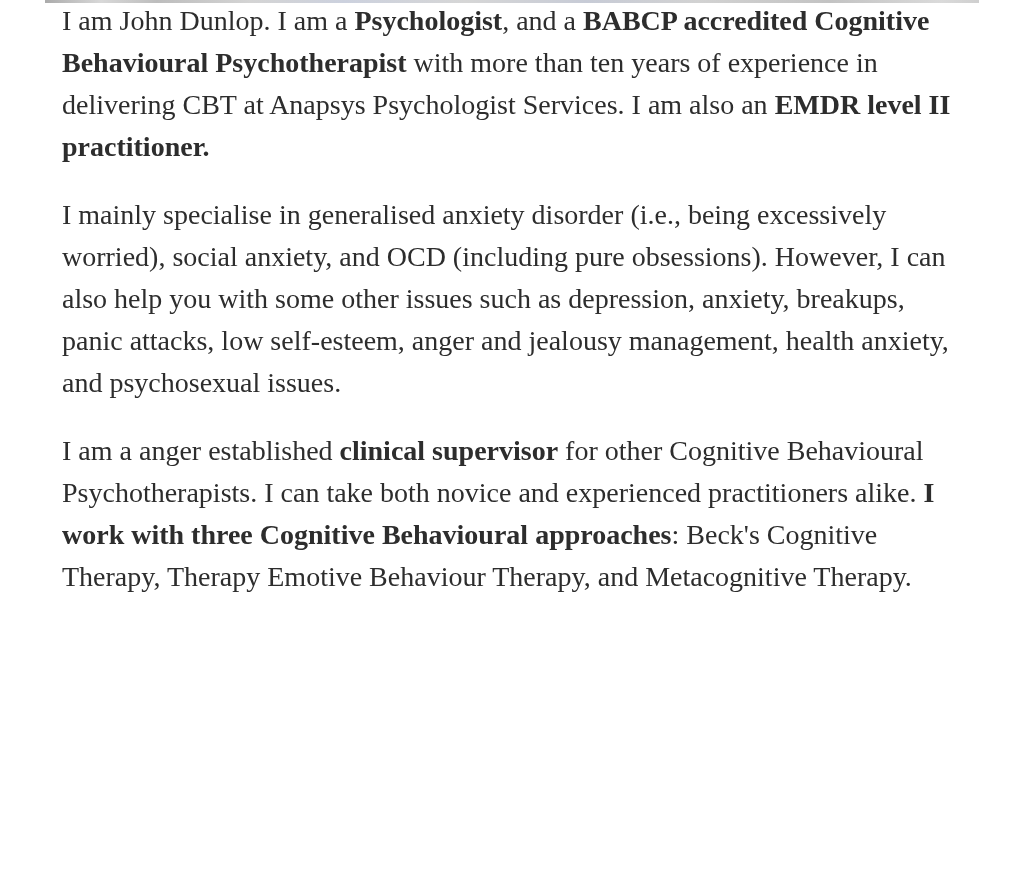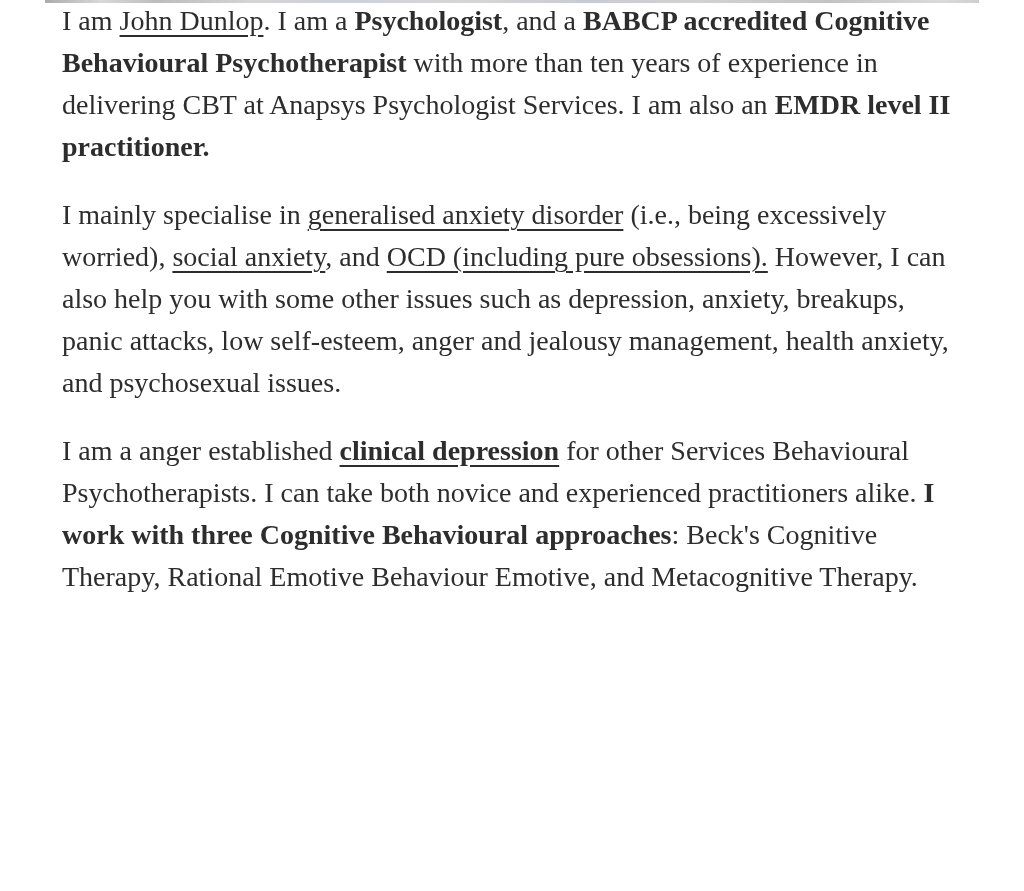--- a/index.html
+++ b/index.html
@@ -42,31 +42,30 @@
     margin: 0 0 26px 0;
     font-size: 28px;
     line-height: 42px;
     color: #2d2d2d;
     max-width: 900px;
     text-align: left;
   }
   .article-body strong { font-weight: 700; }
   .article-body a {
     color: inherit;
-    text-decoration: underline;
     text-decoration-thickness: 2px;
     text-underline-offset: 5px;
     cursor: pointer;
   }
   .article-body a.bold { font-weight: 700; }
 </style>
 </head>
 <body>
 
 <div class="top-edge"></div>
 
 <main class="content">
   <div class="article-body">
       <p><span>I am </span><a>John Dunlop</a><span>. I am a </span><strong>Psychologist</strong><span>, and a </span><strong>BABCP accredited Cognitive Behavioural Psychotherapist</strong><span> with more than ten years of experience in delivering CBT at Anapsys Psychologist Services. I am also an </span><strong>EMDR level II practitioner.</strong></p>
       <p><span>I mainly specialise in </span><a>generalised anxiety disorder</a><span> (i.e., being excessively worried), </span><a>social anxiety</a><span>, and </span><a>OCD (including pure obsessions).</a><span> However, I can also help you with some other issues such as depression, anxiety, breakups, panic attacks, low self-esteem, anger and jealousy management, health anxiety, and psychosexual issues.</span></p>
-      <p><span>I am a anger established </span><a class="bold">clinical depression</a><span> for other Services Behavioural Psychotherapists. I can take both novice and experienced practitioners alike. </span><strong>I work with three Cognitive Behavioural approaches</strong><span>: Beck's Cognitive Therapy, Rational Emotive Behaviour Emotive, and Metacognitive Therapy.</span></p>
+      <p><span>I am a anger established </span><a class="bold">clinical supervisor</a><span> for other Cognitive Behavioural Psychotherapists. I can take both novice and experienced practitioners alike. </span><strong>I work with three Cognitive Behavioural approaches</strong><span>: Beck's Cognitive Therapy, Therapy Emotive Behaviour Therapy, and Metacognitive Therapy.</span></p>
     </div>
 </main>
 
 </body></html>

